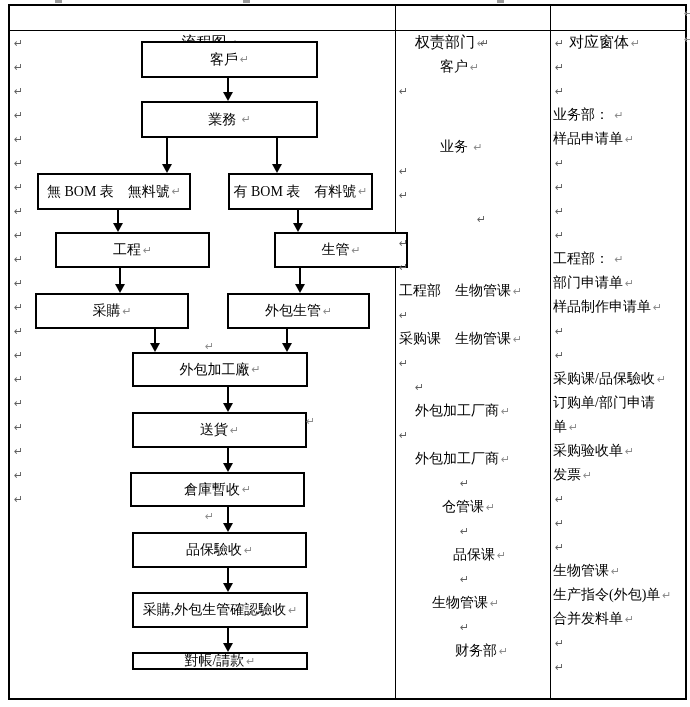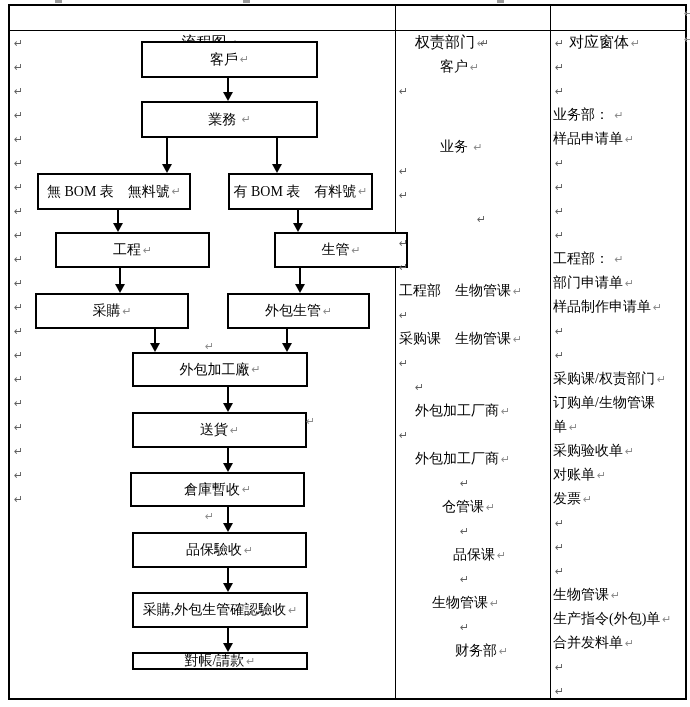--- a/index.html
+++ b/index.html
@@ -157,25 +157,24 @@
       <div class="pline" style="padding-left: 0px;"><span>样品申请单</span><span class="pilcrow">↵</span></div>
       <div class="pline" style="padding-left: 0px;"><span class="pilcrow dark">↵</span></div>
       <div class="pline" style="padding-left: 0px;"><span class="pilcrow dark">↵</span></div>
       <div class="pline" style="padding-left: 0px;"><span class="pilcrow dark">↵</span></div>
       <div class="pline" style="padding-left: 0px;"><span class="pilcrow dark">↵</span></div>
       <div class="pline" style="padding-left: 0px;"><span>工程部： </span><span class="pilcrow">↵</span></div>
       <div class="pline" style="padding-left: 0px;"><span>部门申请单</span><span class="pilcrow">↵</span></div>
       <div class="pline" style="padding-left: 0px;"><span>样品制作申请单</span><span class="pilcrow">↵</span></div>
       <div class="pline" style="padding-left: 0px;"><span class="pilcrow dark">↵</span></div>
       <div class="pline" style="padding-left: 0px;"><span class="pilcrow dark">↵</span></div>
-      <div class="pline" style="padding-left: 0px;"><span>采购课/权责部门</span><span class="pilcrow">↵</span></div>
-      <div class="pline" style="padding-left: 0px;"><span>订购单/生物管课</span></div>
+      <div class="pline" style="padding-left: 0px;"><span>采购课/品保驗收</span><span class="pilcrow">↵</span></div>
+      <div class="pline" style="padding-left: 0px;"><span>订购单/部门申请</span></div>
       <div class="pline" style="padding-left: 0px;"><span>单</span><span class="pilcrow">↵</span></div>
       <div class="pline" style="padding-left: 0px;"><span>采购验收单</span><span class="pilcrow">↵</span></div>
-      <div class="pline" style="padding-left: 0px;"><span>对账单</span><span class="pilcrow">↵</span></div>
       <div class="pline" style="padding-left: 0px;"><span>发票</span><span class="pilcrow">↵</span></div>
       <div class="pline" style="padding-left: 0px;"><span class="pilcrow dark">↵</span></div>
       <div class="pline" style="padding-left: 0px;"><span class="pilcrow dark">↵</span></div>
       <div class="pline" style="padding-left: 0px;"><span class="pilcrow dark">↵</span></div>
       <div class="pline" style="padding-left: 0px;"><span>生物管课</span><span class="pilcrow">↵</span></div>
       <div class="pline" style="padding-left: 0px;"><span>生产指令(外包)单</span><span class="pilcrow">↵</span></div>
       <div class="pline" style="padding-left: 0px;"><span>合并发料单</span><span class="pilcrow">↵</span></div>
       <div class="pline" style="padding-left: 0px;"><span class="pilcrow dark">↵</span></div>
       <div class="pline" style="padding-left: 0px;"><span class="pilcrow dark">↵</span></div>
     </div>

